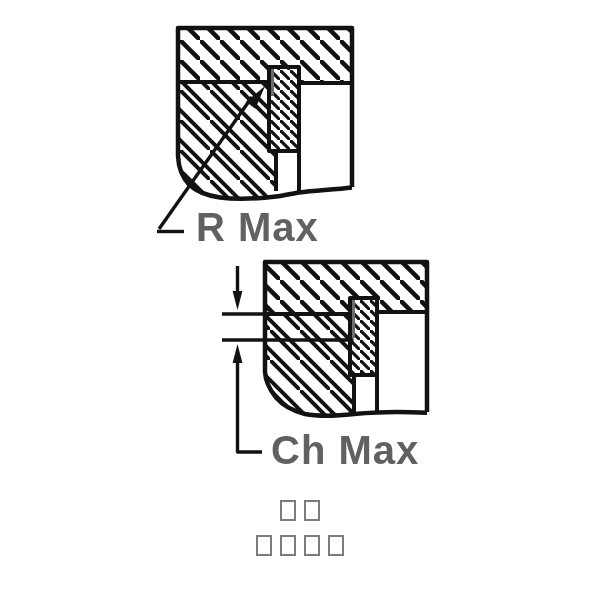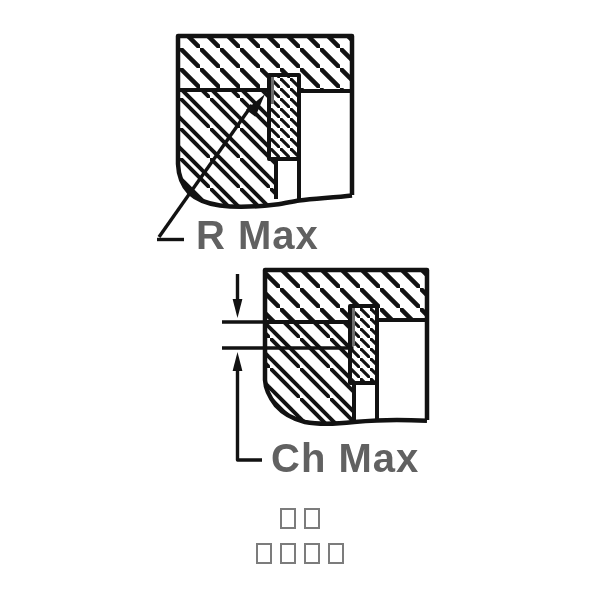--- a/index.html
+++ b/index.html
@@ -1,20 +1,20 @@
 <!DOCTYPE html>
 <html><head>
 <meta charset="utf-8">
 <style>
   html,body{margin:0;padding:0;}
   body{
     width:600px;height:600px;background:#ffffff;position:relative;overflow:hidden;
     font-family:"Liberation Sans", sans-serif;
   }
-  .stage{position:absolute;left:0;top:8px;width:600px;height:440px;}
+  .stage{position:absolute;left:0;top:0;width:600px;height:440px;}
   svg text.fig-label{
     font-family:"Liberation Sans", sans-serif;
     font-weight:700;
     font-size:40px;
     letter-spacing:1px;
     fill:#616161;
   }
   .caption-line{
     position:absolute;left:50%;transform:translateX(-50%);
     display:flex;gap:8px;

